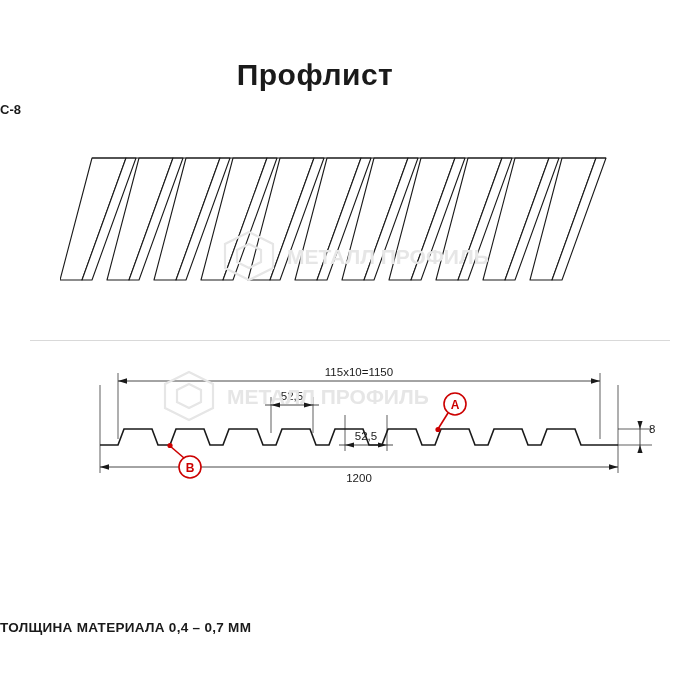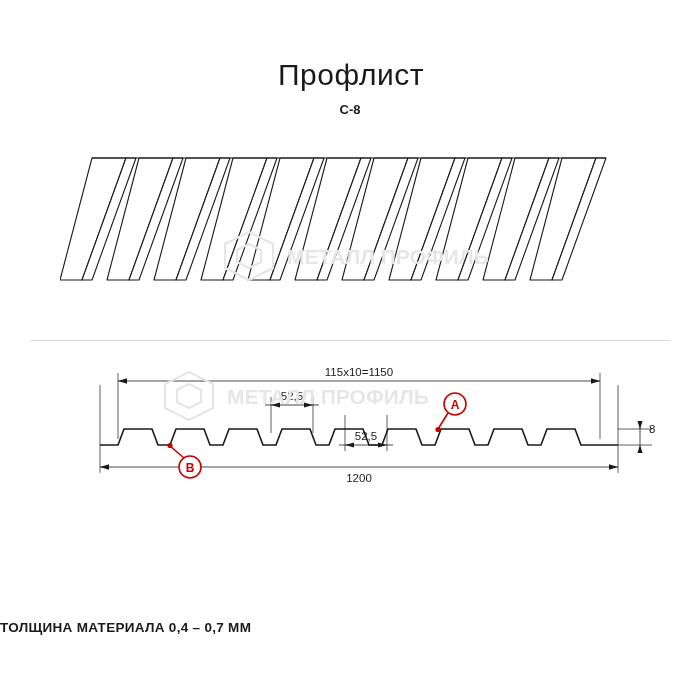--- a/index.html
+++ b/index.html
@@ -22,31 +22,29 @@
     width: 700px;
     height: 700px;
   }
   .title {
     position: absolute;
     left: 0;
     top: 58px;
     width: 630px;
     text-align: center;
     font-size: 30px;
-    font-weight: normal;
+    font-weight: bold;
     letter-spacing: 0.5px;
     color: #1a1a1a;
-    padding-left: 36px;
   }
   .subtitle {
     position: absolute;
     left: 0;
     top: 102px;
     width: 700px;
-    text-align: center;
     font-size: 13px;
     font-weight: bold;
     color: #1a1a1a;
   }
   .footnote {
     position: absolute;
     left: 0;
     top: 620px;
     width: 700px;
     text-align: left;

